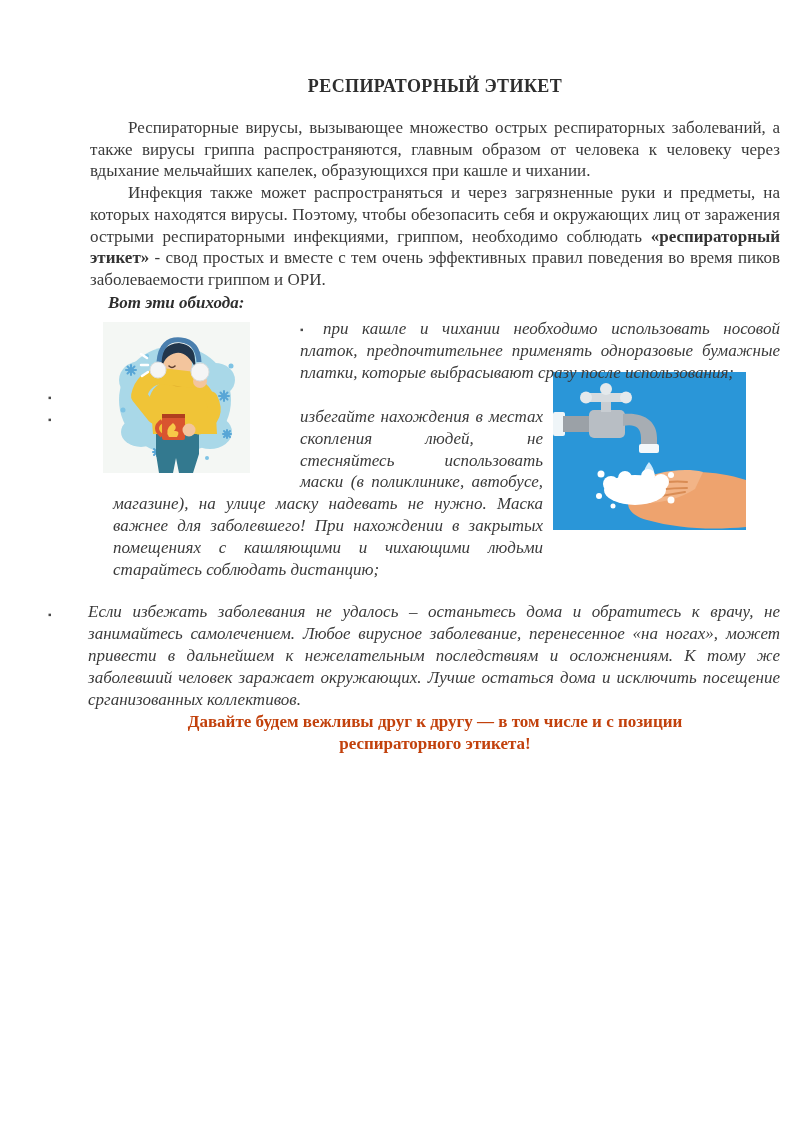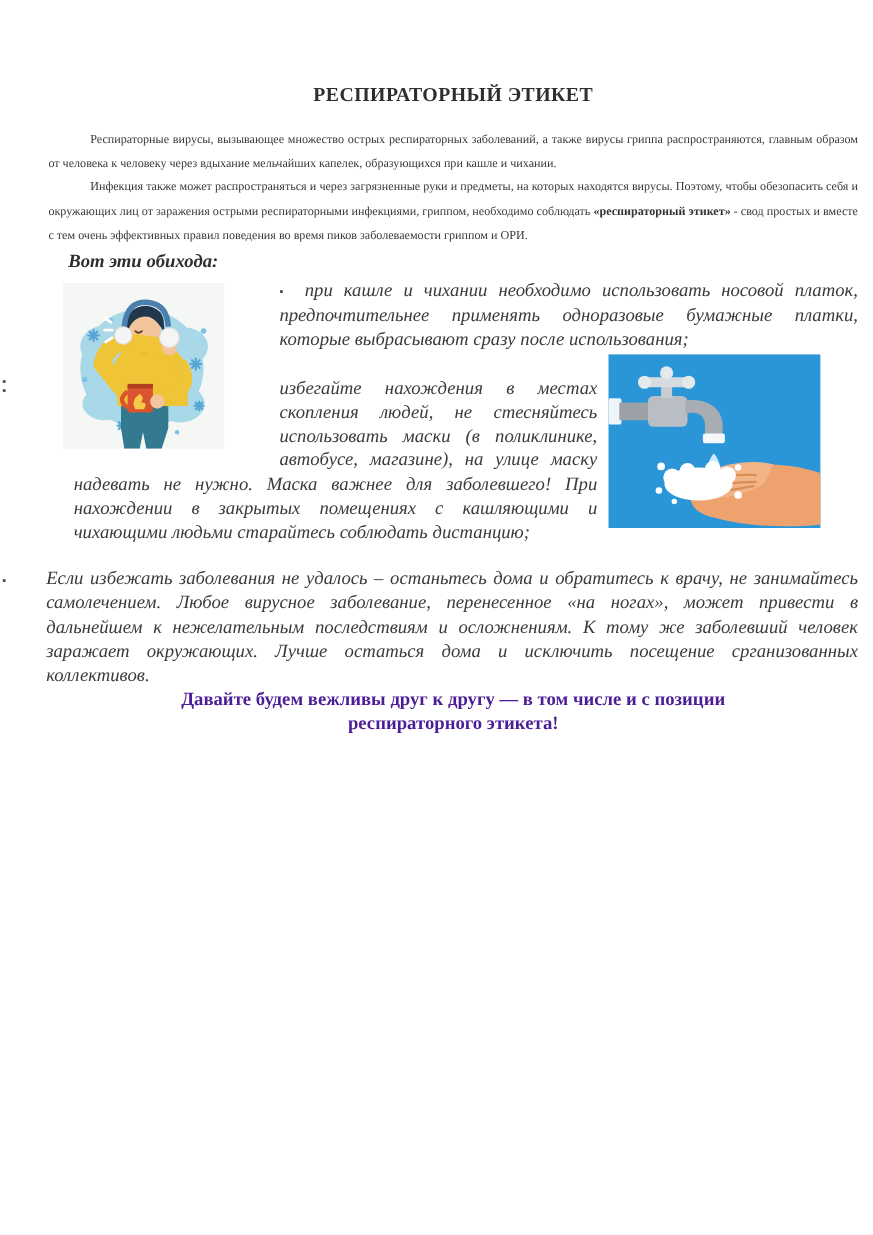--- a/index.html
+++ b/index.html
@@ -1,36 +1,36 @@
 <!DOCTYPE html>
 <html><head>
 <meta charset="utf-8">
 <style>
   html,body{margin:0;padding:0;background:#ffffff;}
   .page{
     position:relative;
     width:794px;height:1123px;
     background:#ffffff;
     box-sizing:border-box;
-    padding:76px 14px 0 44px;
+    padding:76px 14px 0 90px;
     font-family:"Liberation Serif", serif;
     color:#3a3a3a;
     overflow:hidden;
   }
   .doc-title{
     margin:0 0 20px 0;
     text-align:center;
     font-size:18px;
     font-weight:bold;
     color:#2e2e2e;
     letter-spacing:.4px;
   }
   .body-p{
     margin:0;
-    font-size:11px;
+    font-size:17px;
     line-height:21.7px;
     text-align:justify;
     text-indent:38px;
   }
   .body-p b{color:#333;}
   .rules-heading{
     margin:2px 0 5px 18px;
     font-size:17px;
     font-weight:bold;
     font-style:italic;
@@ -47,21 +47,21 @@
   .bullet .marker{
     font-style:normal;
     font-size:10px;
     color:#4a4a4a;
   }
   .b1 .marker,.b2 .marker{
     display:inline-block;
     width:23px;
     vertical-align:1px;
   }
-  .b1{margin-bottom:14px;}
+  .b1{}
   .b2{margin-bottom:15px;}
   .b3,.b4{position:relative;margin-left:23px;}
   .b3 .marker,.b4 .marker{position:absolute;left:-65px;top:3px;}
   .b3{margin-bottom:22px;}
   .b4{margin-bottom:21px;}
   .b5{position:relative;margin-left:-2px;margin-bottom:0;}
   .b5 .marker{position:absolute;left:-40px;top:3px;}
   .illus-cough{
     float:left;
     width:147px;height:151px;
@@ -74,21 +74,21 @@
   }
   .illus-cough svg,.illus-wash svg{display:block;width:100%;height:100%;}
   .closing{
     clear:both;
     max-width:620px;
     margin:1px auto 0 auto;
     text-align:center;
     font-size:17px;
     font-weight:bold;
     line-height:21.7px;
-    color:#4c1d95;
+    color:#c2410c;
   }
 </style>
 </head>
 <body>
 
 <div class="page">
 
   <h1 class="doc-title">РЕСПИРАТОРНЫЙ ЭТИКЕТ</h1>
 
   <p class="body-p"><span>Респираторные вирусы, вызывающее множество острых респираторных заболеваний, а также вирусы гриппа распространяются, главным образом от человека к человеку через вдыхание мельчайших капелек, образующихся при кашле и чихании.</span></p>

